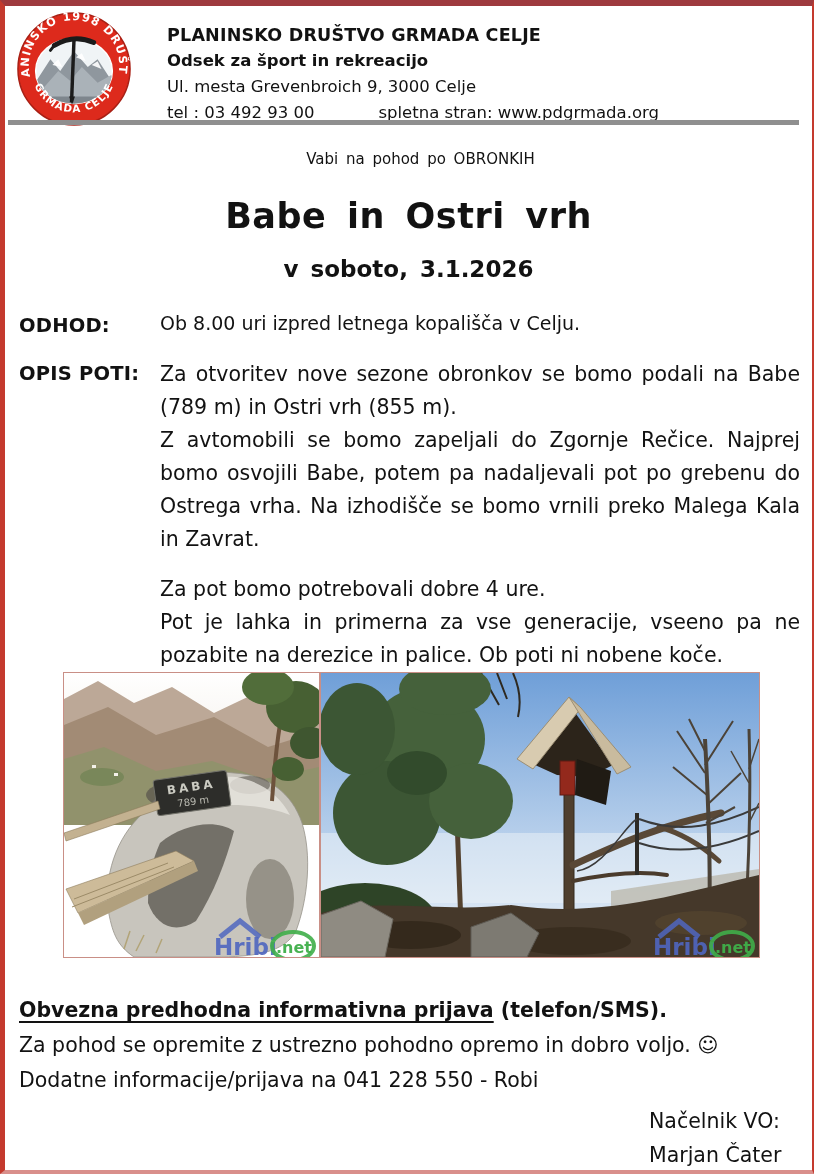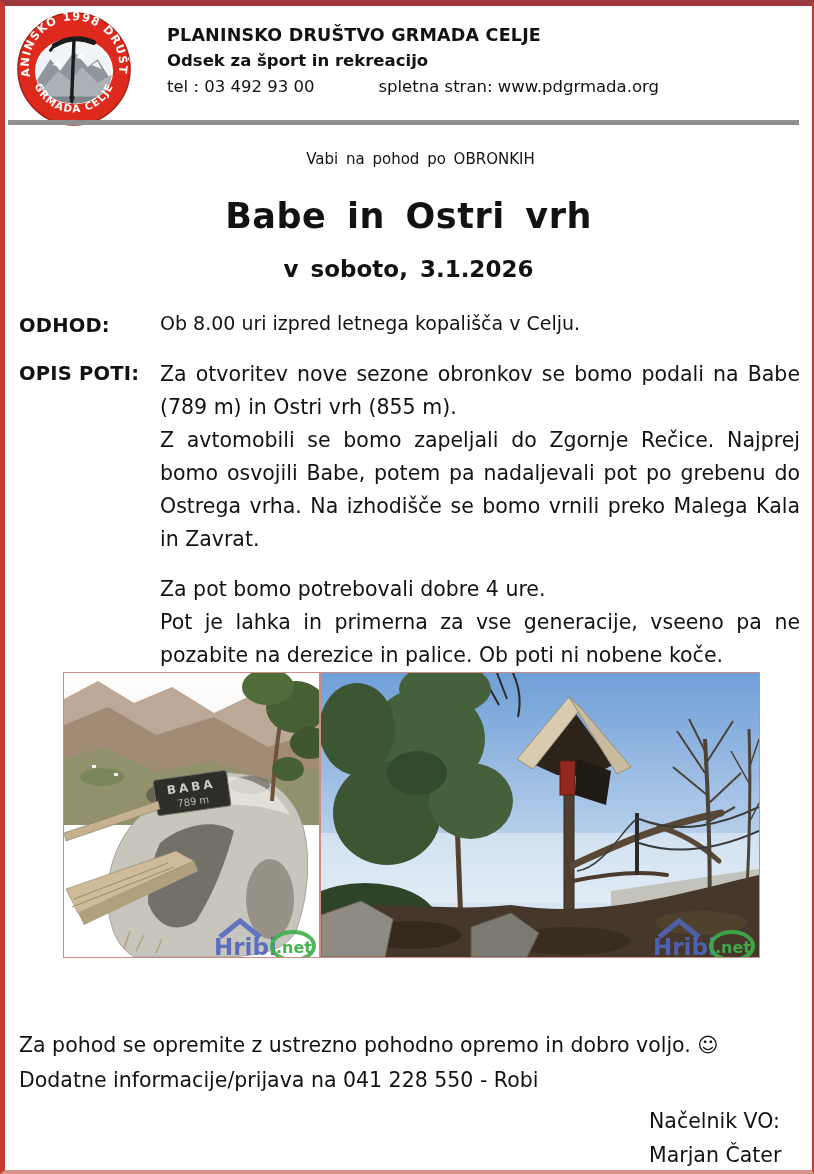--- a/index.html
+++ b/index.html
@@ -77,20 +77,21 @@
       <textPath href="#arcTop" startOffset="50%" text-anchor="middle">PLANINSKO 1998 DRUŠTVO</textPath>
     </text>
     <text font-size="10.5" font-weight="bold" fill="#ffffff" letter-spacing="1.2" font-family="'DejaVu Sans',sans-serif">
       <textPath href="#arcBot" startOffset="50%" text-anchor="middle">· GRMADA CELJE ·</textPath>
     </text>
   </svg>
 
   <div class="abs hdr">
     <div class="club">PLANINSKO DRUŠTVO GRMADA CELJE</div>
     <div class="sect">Odsek za šport in rekreacijo</div>
+    <div class="addr">Ul. mesta Grevenbroich 9, 3000 Celje</div>
     <div class="tel-row">
       <span>tel : 03 492 93 00</span><span class="web">spletna stran: www.pdgrmada.org</span>
     </div>
   </div>
 
   <div class="abs divider"></div>
 
   <div class="abs center invite">Vabi na pohod po OBRONKIH</div>
   <div class="abs center title">Babe in Ostri vrh</div>
   <div class="abs center date">v soboto, 3.1.2026</div>
@@ -224,20 +225,23 @@
       <g transform="translate(332,242)">
         <path d="M6,22 L26,6 L46,22" stroke="#4f66c0" stroke-width="5" fill="none" opacity="0.85"></path>
         <text x="0" y="40" font-size="23" font-weight="bold" fill="#4f66c0" opacity="0.9" font-family="'DejaVu Sans',sans-serif">Hribi</text>
         <ellipse cx="79" cy="31" rx="21" ry="14" stroke="#3fae49" stroke-width="4" fill="none" opacity="0.9"></ellipse>
         <text x="62" y="38" font-size="16" font-weight="bold" fill="#3fae49" opacity="0.95" font-family="'DejaVu Sans',sans-serif">.net</text>
       </g>
     </svg>
   </div>
 
 
+  <div class="abs reg">
+    <span class="u">Obvezna predhodna informativna prijava</span><span> (telefon/SMS).</span>
+  </div>
 
   <div class="abs equip">
     <span>Za pohod se opremite z ustrezno pohodno opremo in dobro voljo.</span>
     <span>☺</span>
   </div>
 
   <div class="abs info">Dodatne informacije/prijava na 041 228 550 - Robi</div>
 
 
   <div class="abs sig sig-r">

